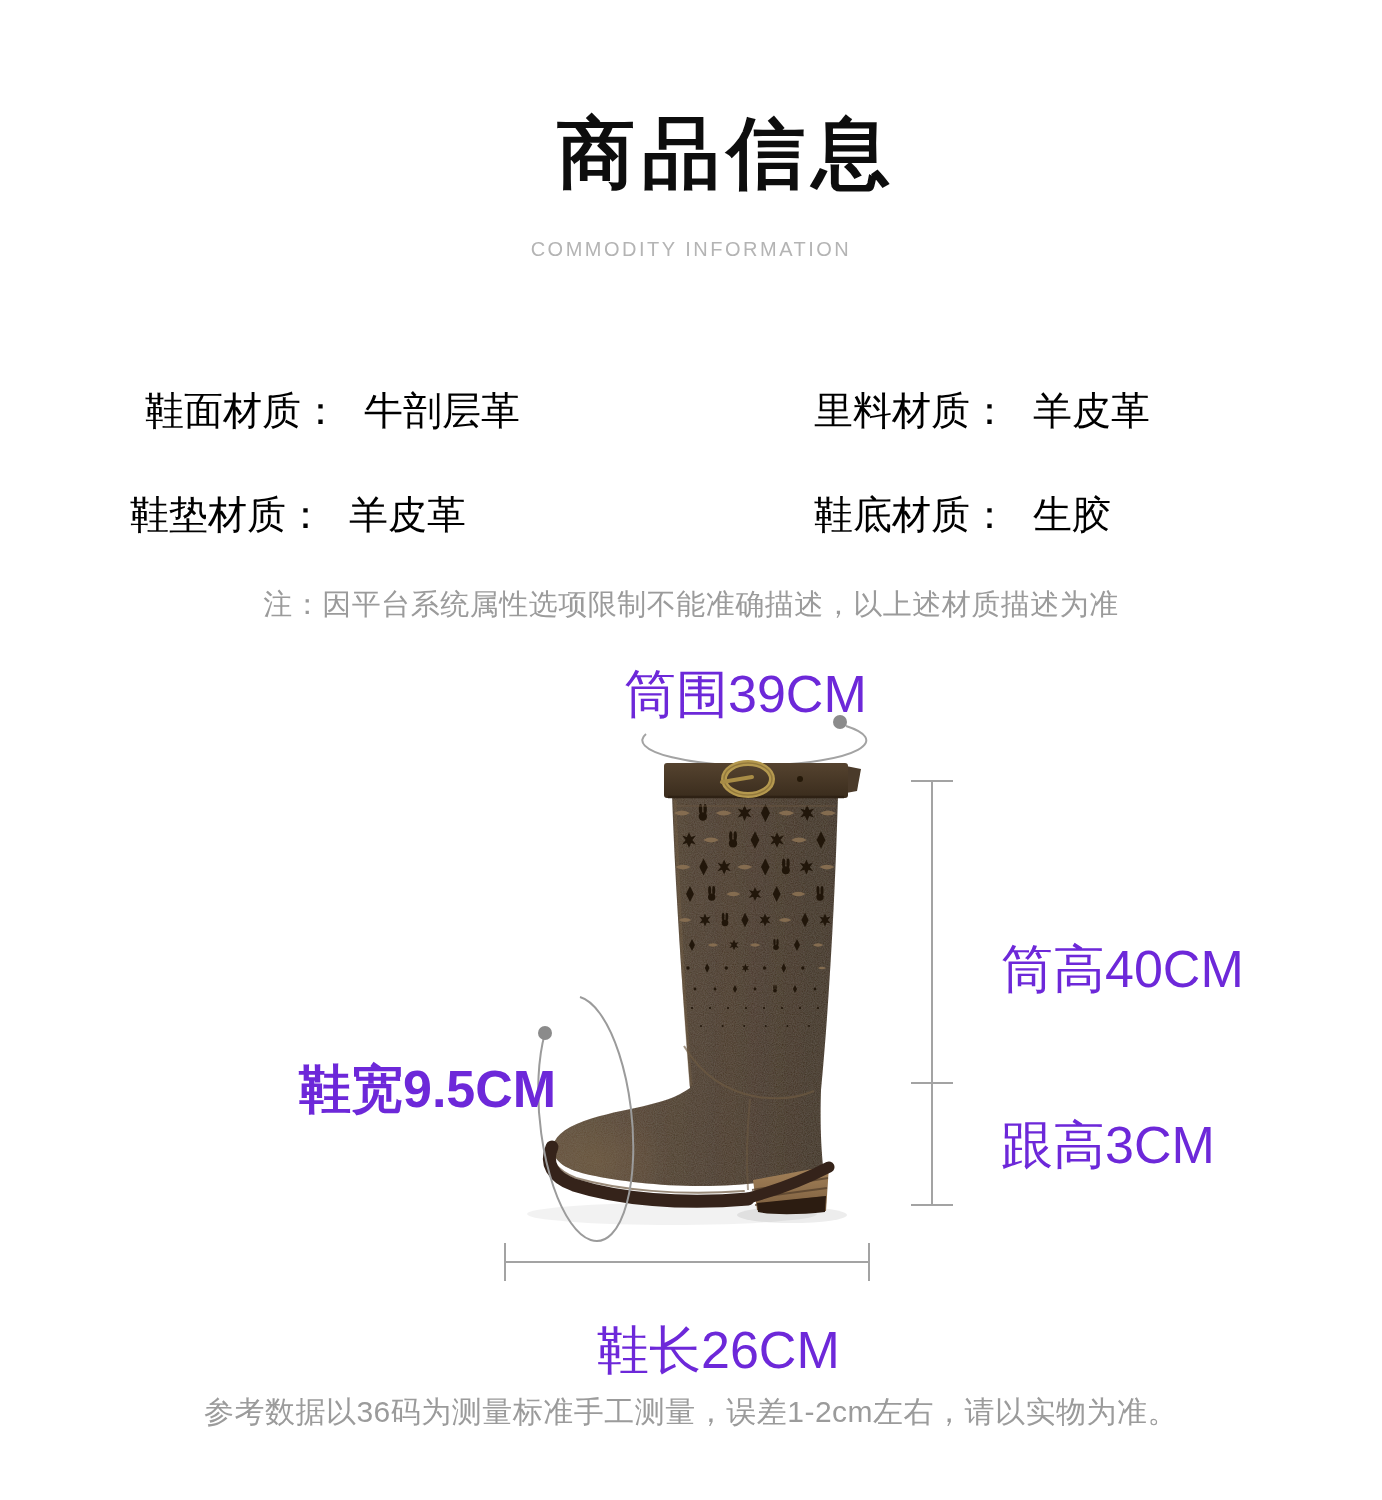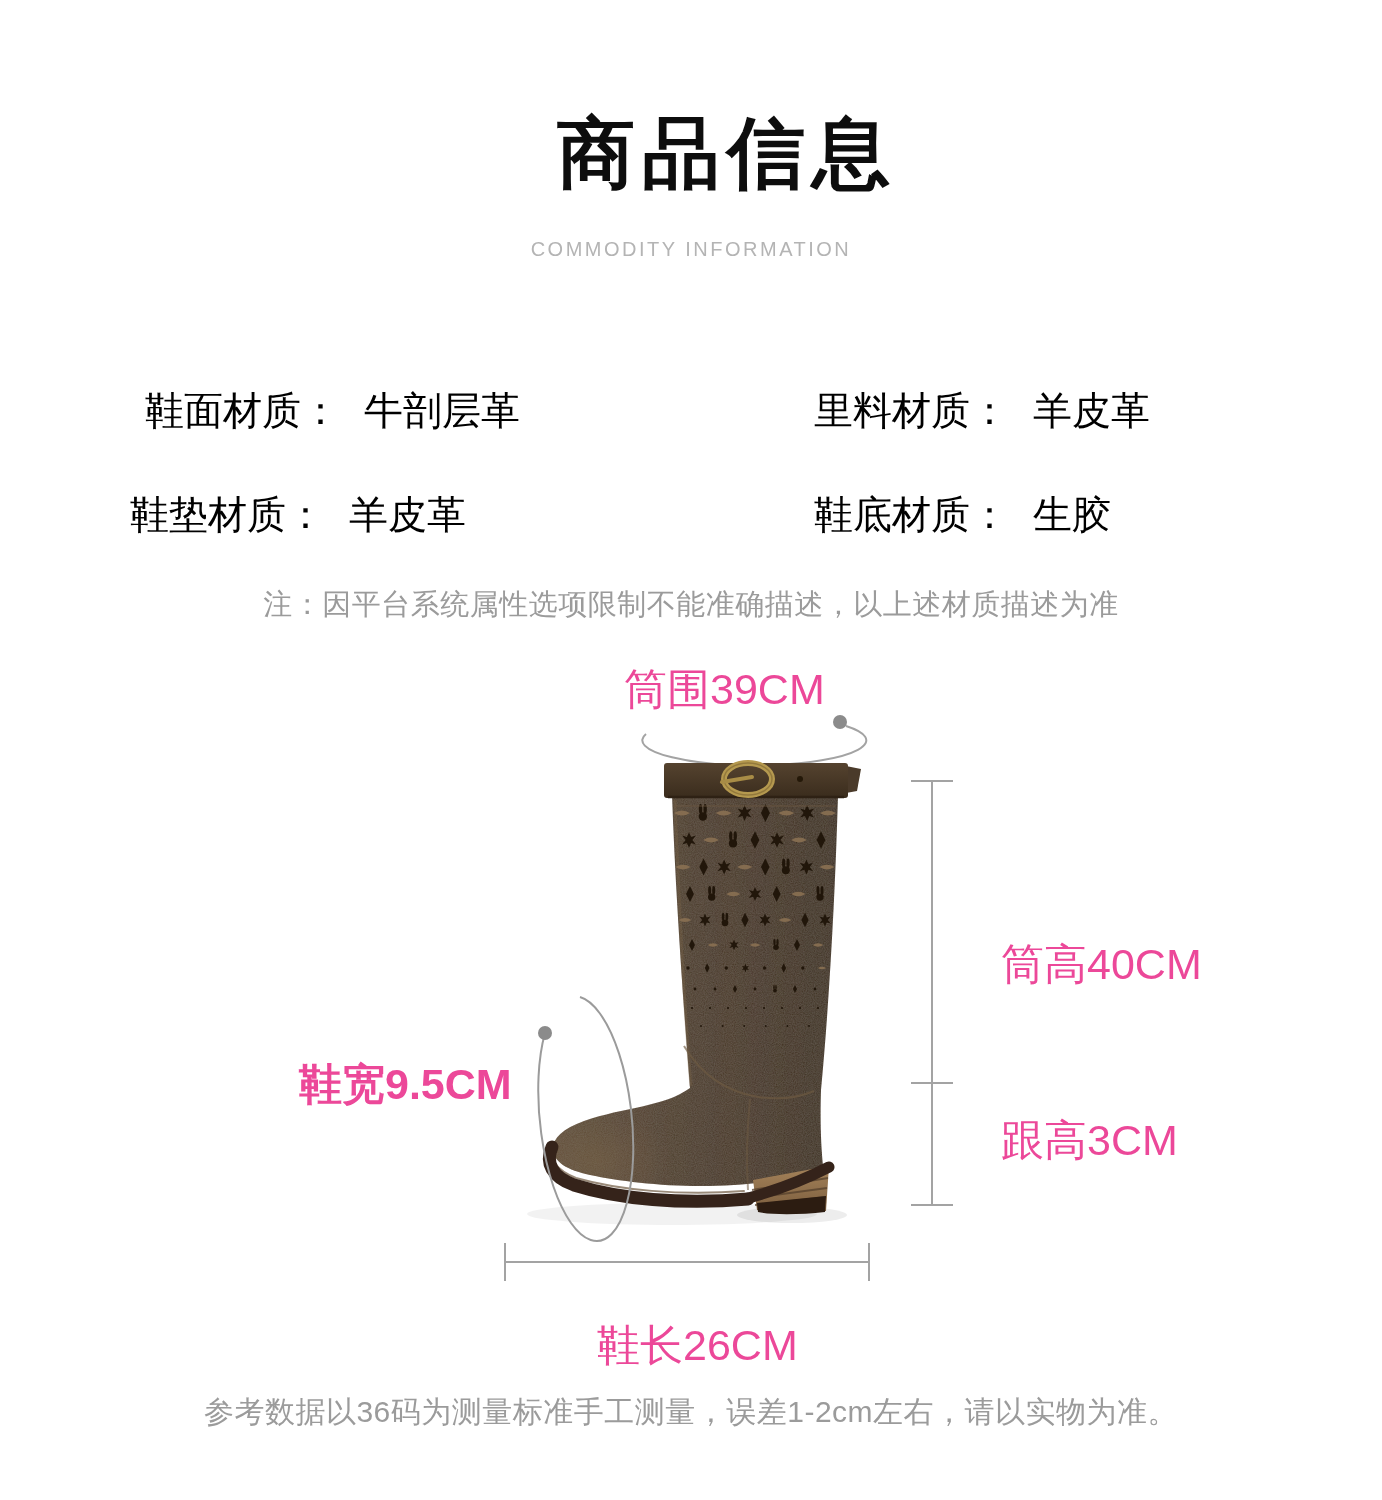--- a/index.html
+++ b/index.html
@@ -32,21 +32,21 @@
   #mat-1{left:814px;top:391px;}
   #mat-2{left:130px;top:495px;}
   #mat-3{left:814px;top:495px;}
   .platform-note{
     position:absolute;top:590px;left:0;width:100%;
     text-align:center;
     font-size:29px;color:#9b9b9b;line-height:1;letter-spacing:0.5px;
   }
   .measure-label{
     position:absolute;
-    font-size:43px;color:#ec4899;line-height:1;white-space:nowrap;
+    font-size:52px;color:#6d28d9;line-height:1;white-space:nowrap;
   }
   #lbl-circumference{left:624px;top:668px;}
   #lbl-shaft-height{left:1001px;top:943px;}
   #lbl-heel-height{left:1001px;top:1119px;}
   #lbl-shoe-width{left:299px;top:1063px;font-weight:bold;}
   #lbl-shoe-length{left:597px;top:1288px;margin-top:36px;}
   .footer-note{
     position:absolute;top:1394px;left:0;width:100%;
     text-align:center;
     font-size:30px;color:#9b9b9b;line-height:1.2;letter-spacing:0.5px;

